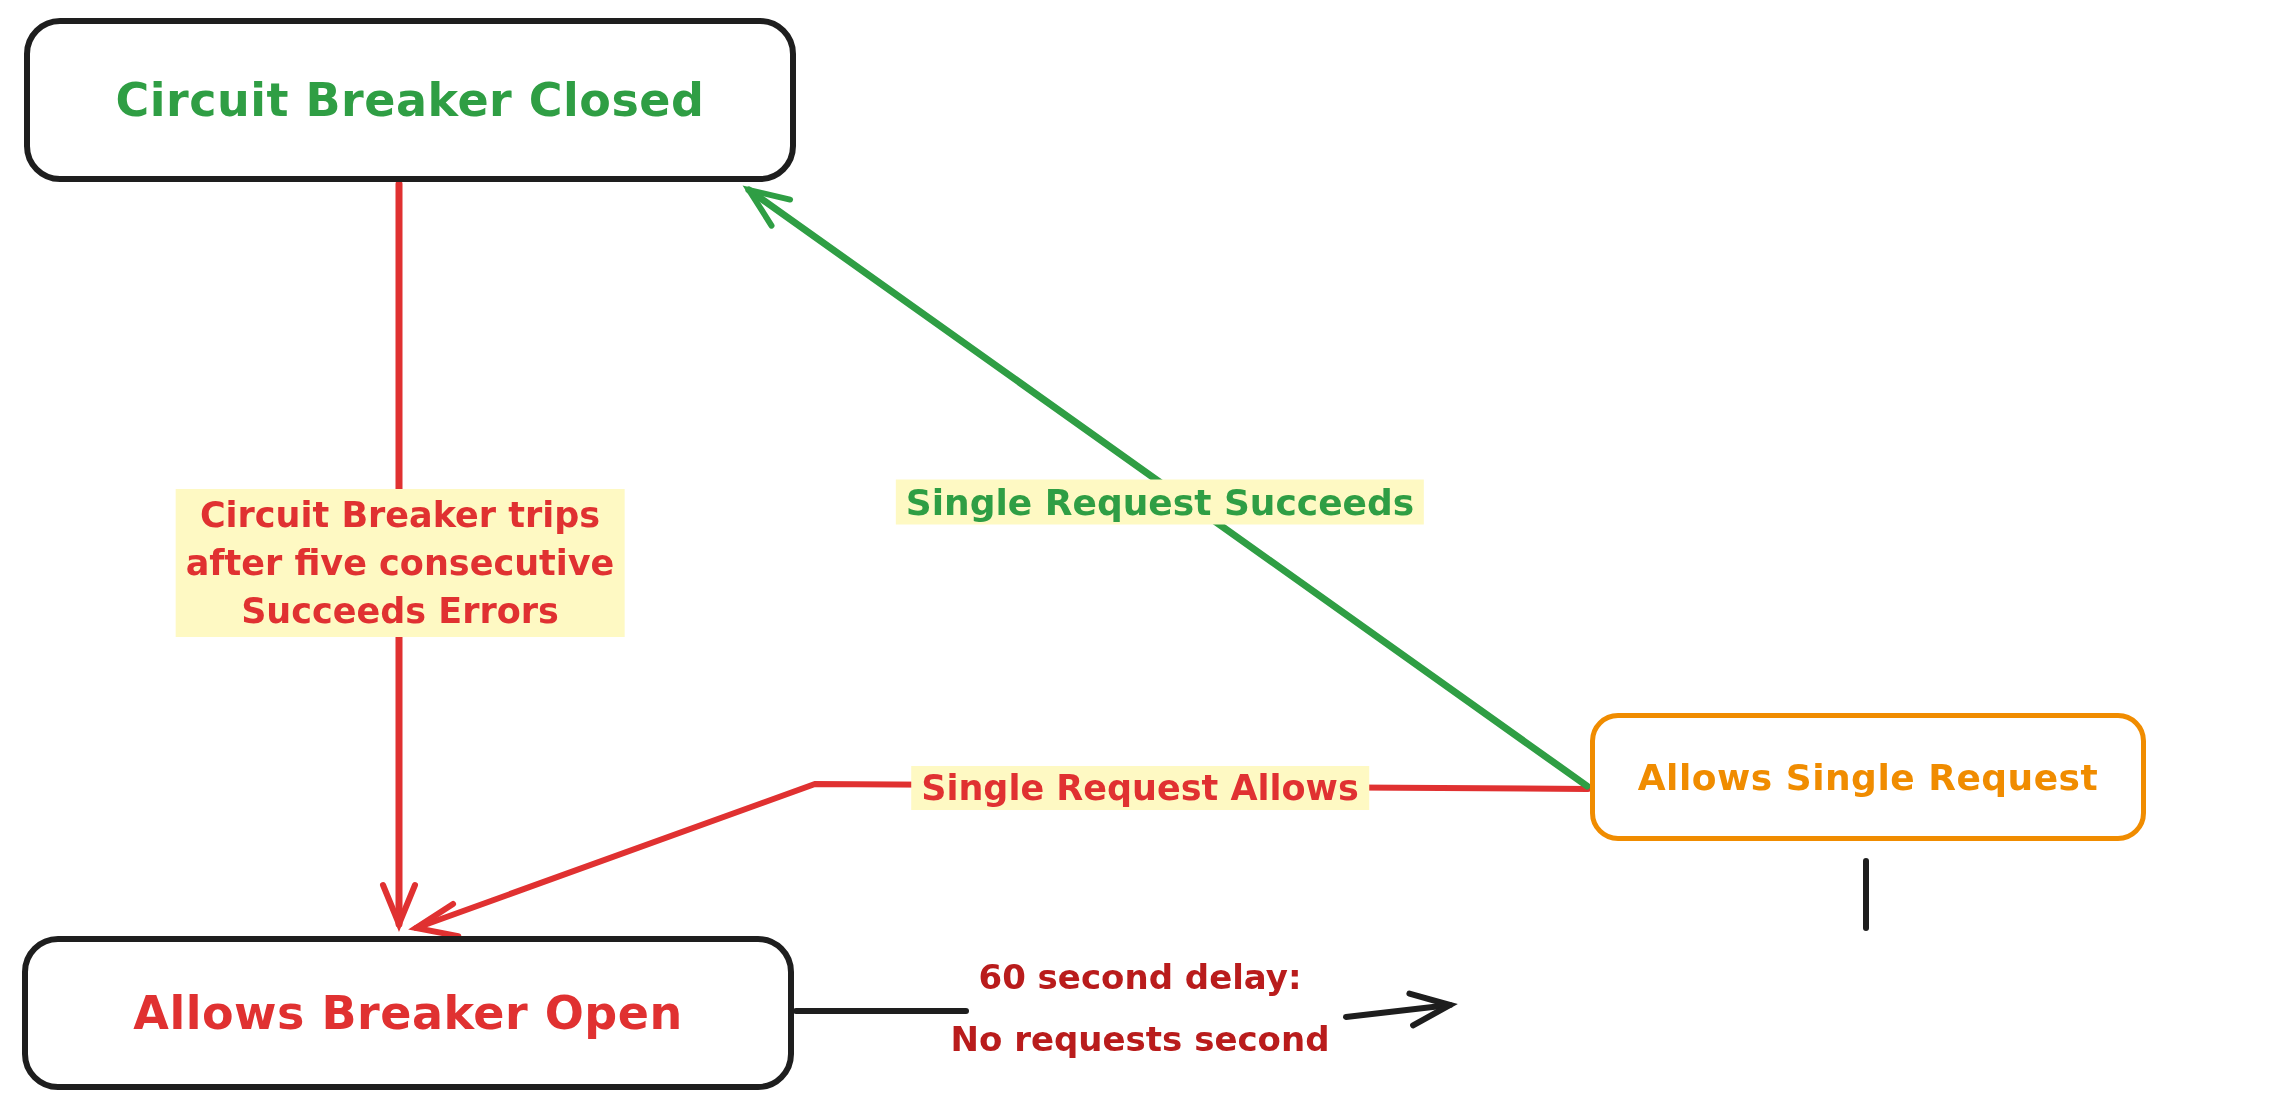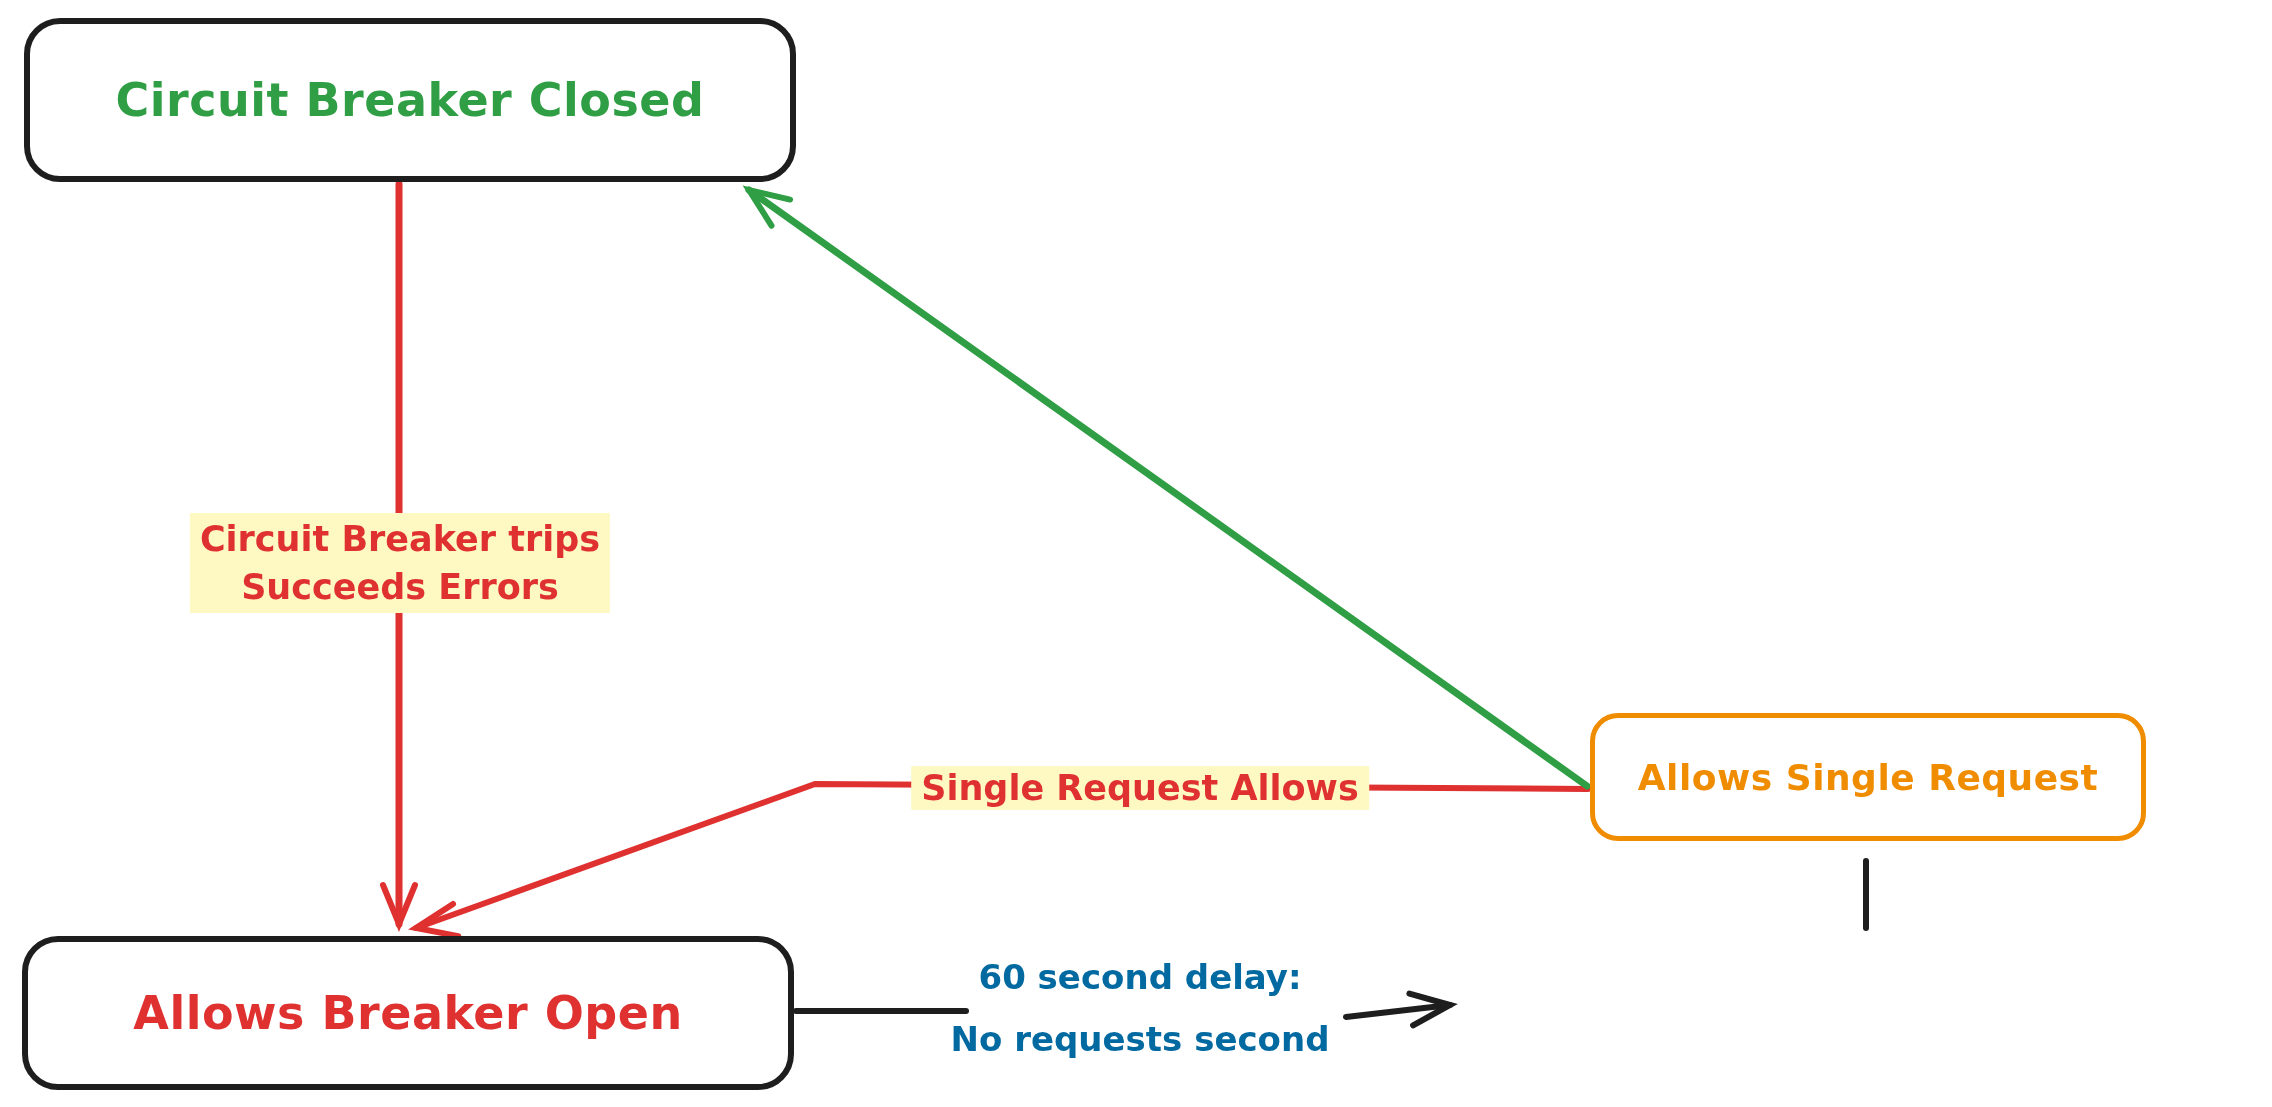--- a/index.html
+++ b/index.html
@@ -40,21 +40,21 @@
   .node-halfopen{ left: 1478px; top: 926px; width: 770px; height: 164px; }
   .node-allows  {
     left: 1590px; top: 713px; width: 556px; height: 128px;
     border: 5px solid #f08c00;
     border-radius: 28px;
   }
   .node-allows .node-label { font-size: 36px; }
   .text-green  { color: #2f9e44; }
   .text-red    { color: #e03131; }
   .text-orange { color: #f08c00; }
-  .text-black  { color: #0369a1; }
+  .text-black  { color: #b91c1c; }
 
   .edge-label {
     position: absolute;
     transform: translate(-50%, -50%);
     background: #fef9c3;
     padding: 2px 10px;
     font-weight: 600;
     text-align: center;
     white-space: nowrap;
     z-index: 3;
@@ -116,23 +116,25 @@
     <span class="node-label text-red">Allows Breaker Open</span>
   </div>
 
 
   <div class="node node-allows">
     <span class="node-label text-orange">Allows Single Request</span>
   </div>
 
   <div class="edge-label label-trips text-red">
     <div>Circuit Breaker trips</div>
+    <div>after five consecutive</div>
     <div>Succeeds Errors</div>
   </div>
 
+  <div class="edge-label single label-succeeds text-green">Single Request Succeeds</div>
 
   <div class="edge-label label-fails text-red">Single Request Allows</div>
 
   <div class="edge-label label-delay text-black">
     <div>60 second delay:</div>
     <div>No requests second</div>
   </div>
 
 </div>
 

